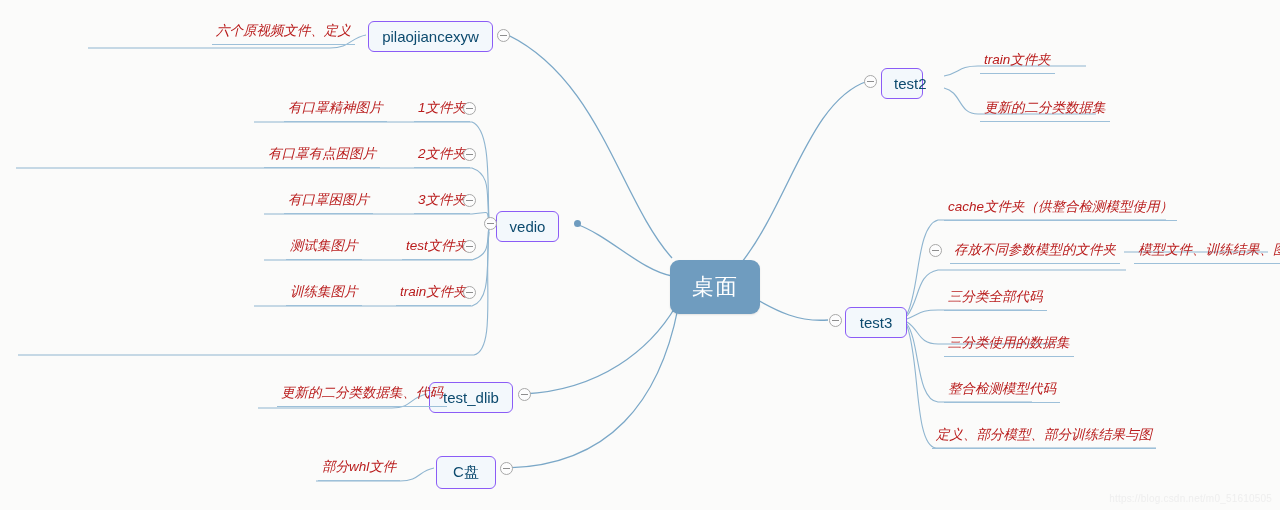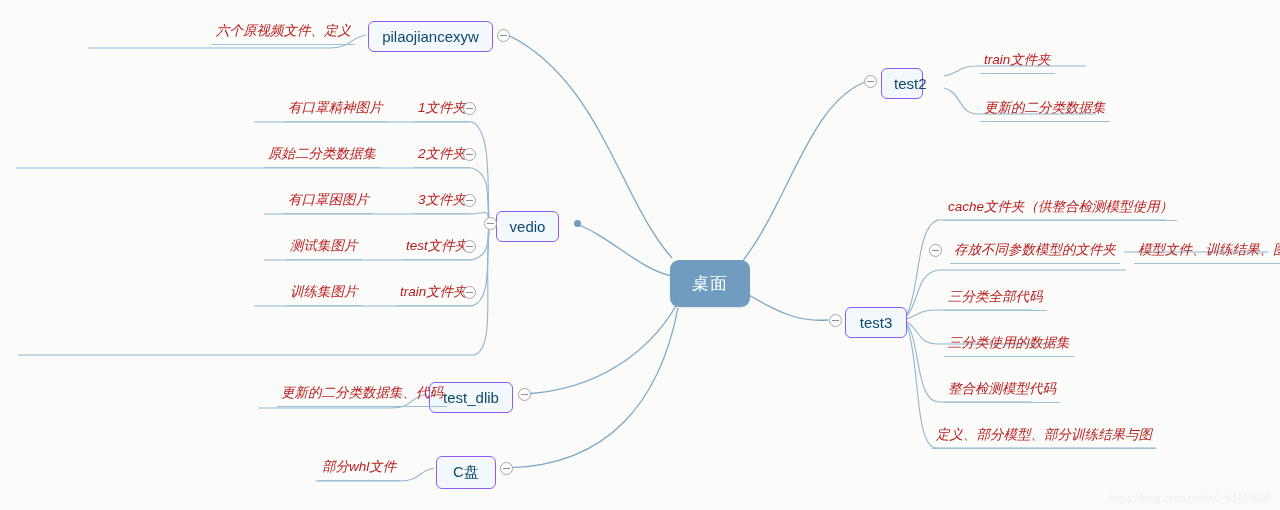--- a/index.html
+++ b/index.html
@@ -16,21 +16,21 @@
   svg.links path{fill:none;stroke:#7aa7c7;stroke-width:1.3;}
   svg.links path.thin{stroke-width:1.1;stroke:#8fb5d0;}
 
   
   .node{position:absolute;box-sizing:border-box;white-space:nowrap;}
 
   .root{
     background:#6f9cbf;
     color:#ffffff;
     border-radius:9px;
-    font-size:17px;
+    font-size:22px;
     padding:12px 22px;
     letter-spacing:1px;
     box-shadow:0 1px 2px rgba(0,0,0,.10);
   }
   .boxed{
     background:#f3f8fc;
     border:1px solid #8b5cf6;
     border-radius:6px;
     color:#0c4a6e;
     font-size:15px;
@@ -139,21 +139,21 @@
   <div class="node boxed" style="left:496px;top:211px;width:63px;">vedio</div>
   <div class="toggle" style="left:484px;top:217px;"></div>
   <div class="dot" style="left:574px;top:220px;"></div>
 
   <div class="node plain underline" style="left:414px;top:99px;">1文件夹</div>
   <div class="toggle" style="left:463px;top:102px;"></div>
   <div class="node plain underline" style="left:284px;top:99px;">有口罩精神图片</div>
 
   <div class="node plain underline" style="left:414px;top:145px;">2文件夹</div>
   <div class="toggle" style="left:463px;top:148px;"></div>
-  <div class="node plain underline" style="left:264px;top:145px;">原始二分类数据集</div>
+  <div class="node plain underline" style="left:264px;top:145px;">有口罩有点困图片</div>
 
   <div class="node plain underline" style="left:414px;top:191px;">3文件夹</div>
   <div class="toggle" style="left:463px;top:194px;"></div>
   <div class="node plain underline" style="left:284px;top:191px;">有口罩困图片</div>
 
   <div class="node plain underline" style="left:402px;top:237px;">test文件夹</div>
   <div class="toggle" style="left:463px;top:240px;"></div>
   <div class="node plain underline" style="left:286px;top:237px;">测试集图片</div>
 
   <div class="node plain underline" style="left:396px;top:283px;">train文件夹</div>

